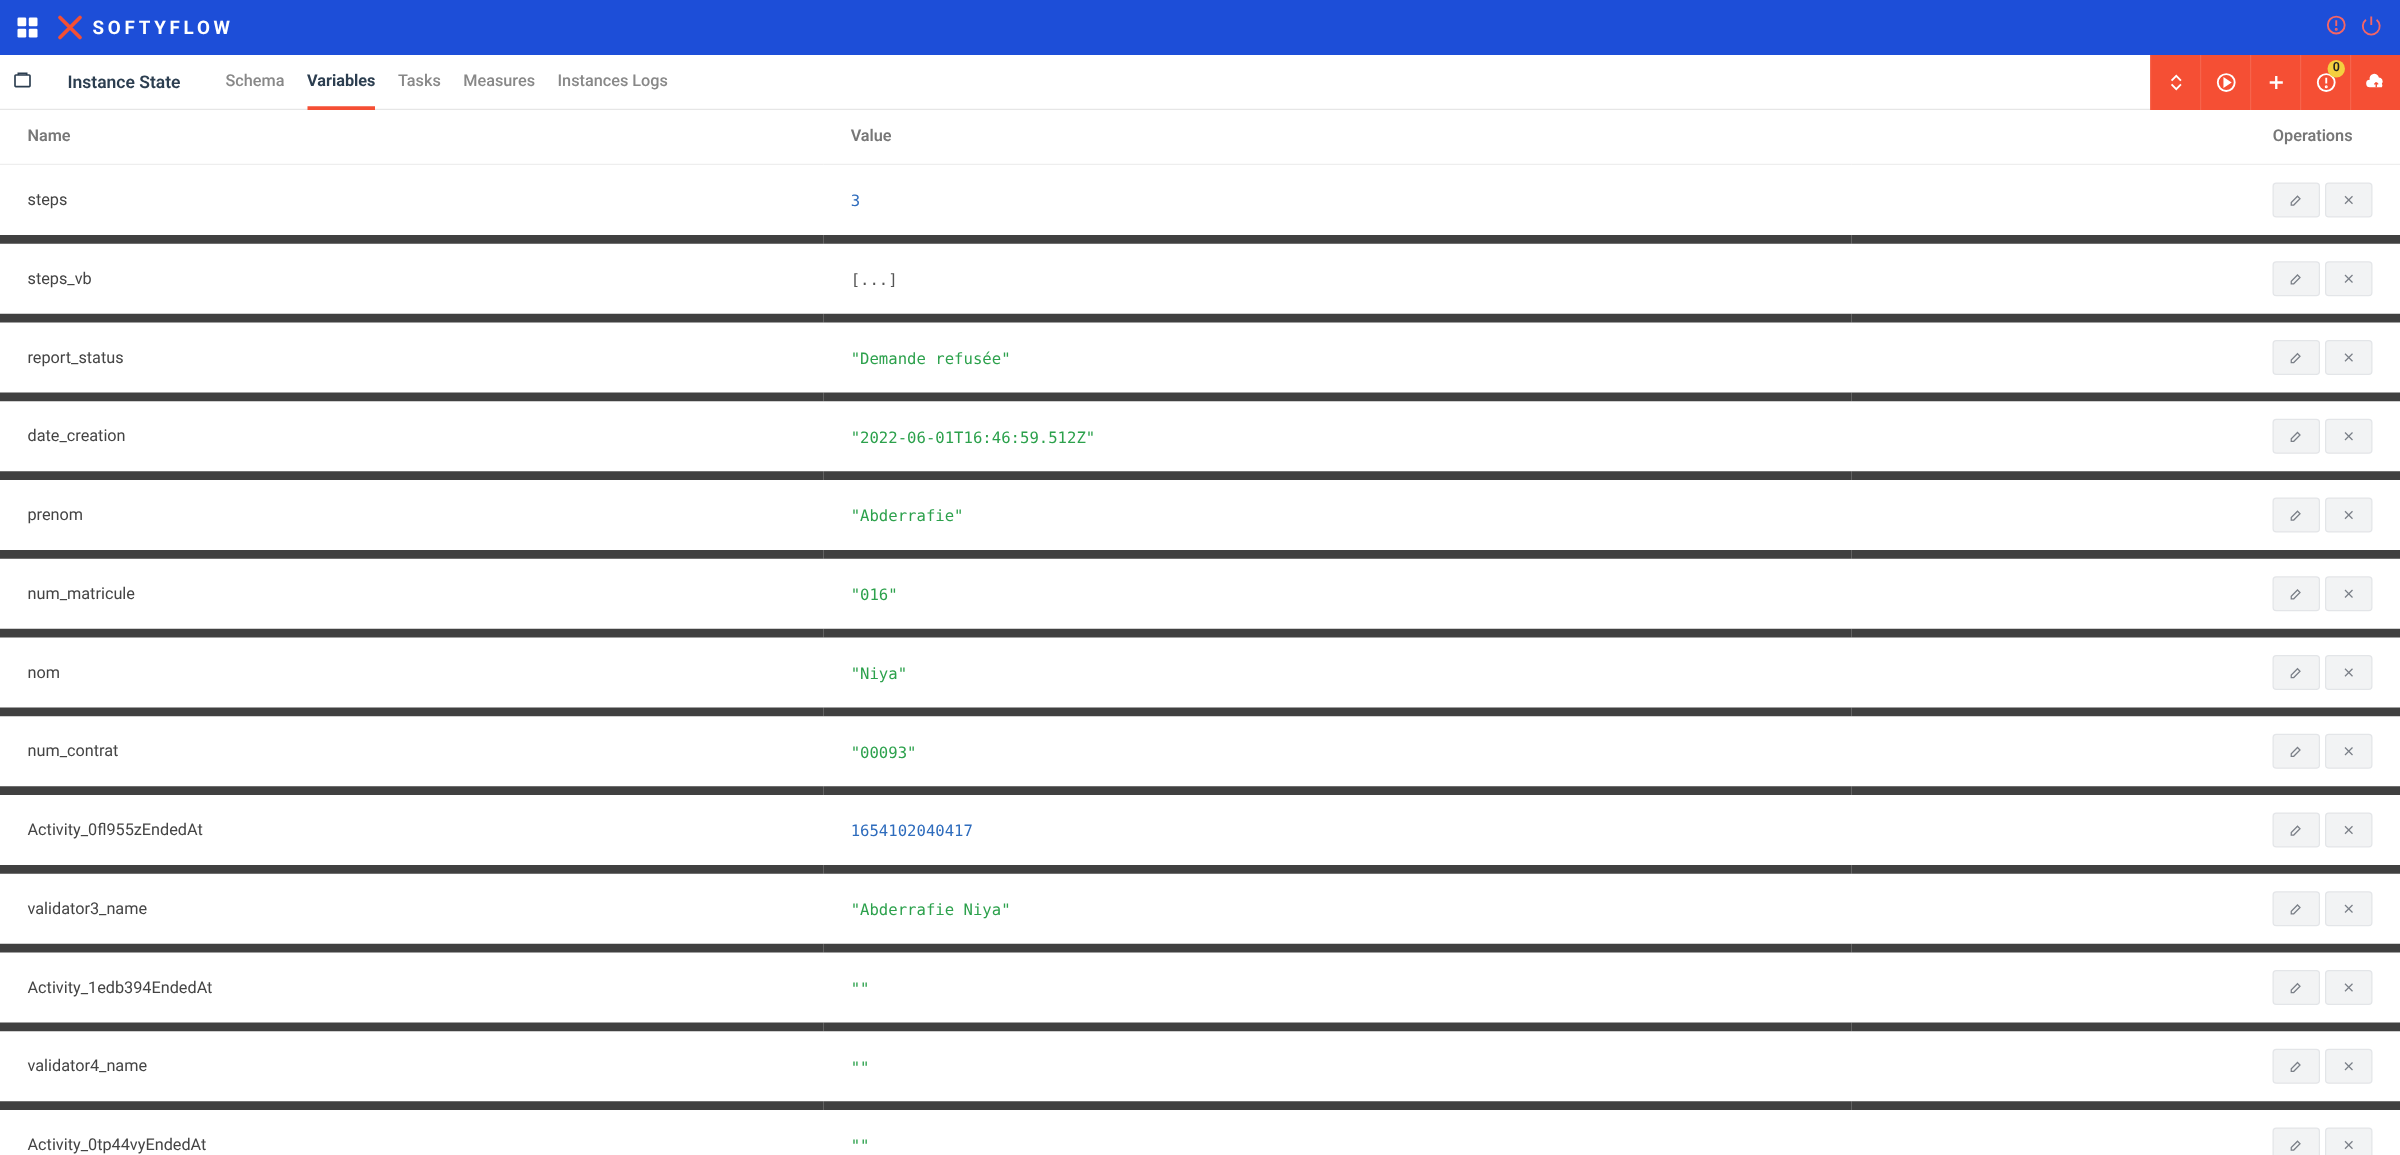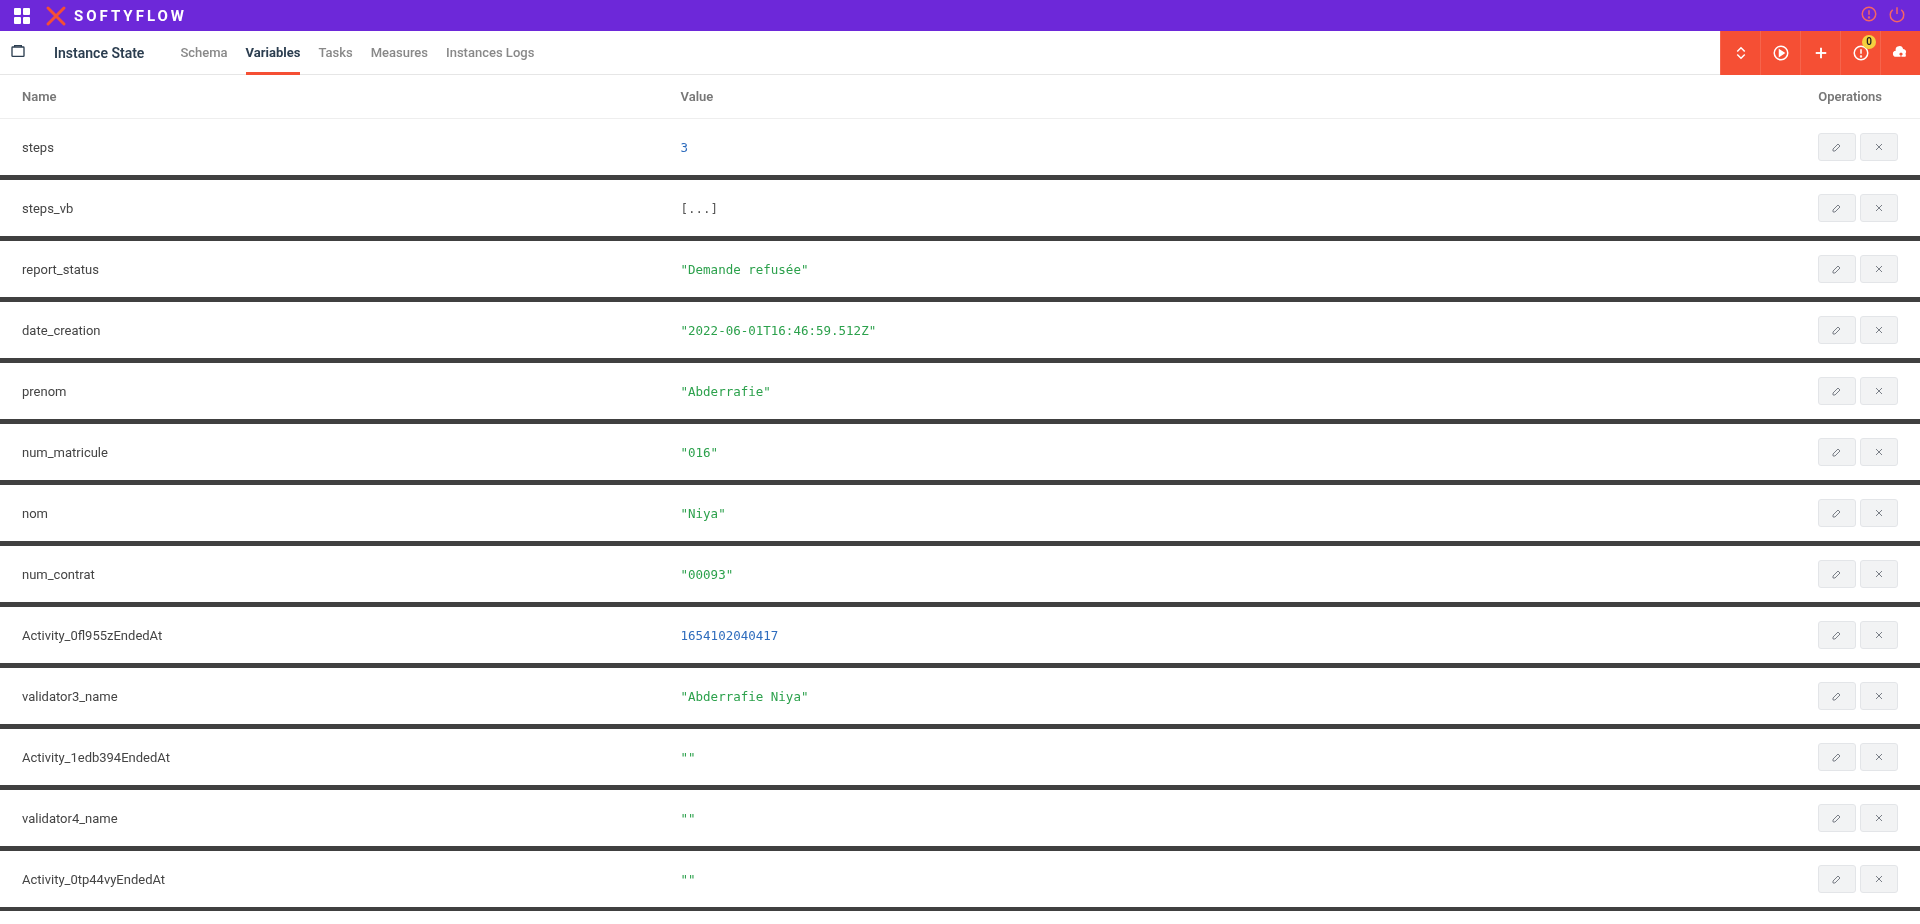--- a/index.html
+++ b/index.html
@@ -1,18 +1,18 @@
 <!DOCTYPE html>
 <html><head>
 <meta charset="utf-8">
 <style>
   * { box-sizing: border-box; margin: 0; padding: 0; }
   html, body { font-family: -apple-system, BlinkMacSystemFont, "Segoe UI", Roboto, Arial, sans-serif; font-size: 14px; color: #333; background: #fff; }
   
-  .topbar { background: #6d28d9; height: 31px; display: flex; align-items: center; padding: 0 14px; justify-content: space-between; }
+  .topbar { background: #1d4ed8; height: 44px; display: flex; align-items: center; padding: 0 14px; justify-content: space-between; }
   .topbar-left { display: flex; align-items: center; gap: 14px; }
   .grid-icon { width: 16px; height: 16px; display: grid; grid-template-columns: 1fr 1fr; grid-template-rows: 1fr 1fr; gap: 2px; }
   .grid-icon span { background: #fff; border-radius: 1px; }
   .logo { display: flex; align-items: center; gap: 6px; }
   .logo-x svg { width: 24px; height: 24px; display: block; }
   .logo-text { color: #fff; font-weight: 700; letter-spacing: 3px; font-size: 15px; }
   .topbar-right { display: flex; align-items: center; gap: 10px; }
   .topbar-right svg { width: 18px; height: 18px; }
   .topbar-right .icon-btn { color: #f56565; cursor: pointer; }
 
@@ -29,21 +29,21 @@
   .actionbar { display: flex; height: 44px; }
   .action-btn { background: #f54f34; color: #fff; width: 40px; display: flex; align-items: center; justify-content: center; border-left: 1px solid rgba(255,255,255,0.12); cursor: pointer; position: relative; }
   .action-btn svg { width: 18px; height: 18px; }
   .badge { position: absolute; top: 4px; right: 4px; background: #f4d03f; color: #222; font-size: 10px; border-radius: 8px; min-width: 14px; height: 14px; display: flex; align-items: center; justify-content: center; padding: 0 3px; font-weight: 600; }
 
   
   .content { height: calc(100vh - 88px); overflow-y: scroll; padding: 0; }
   table { width: 100%; border-collapse: collapse; }
   thead th { text-align: left; padding: 14px 22px; color: #777; font-weight: 600; font-size: 13px; border-bottom: 1px solid #eee; margin-left: 32px; }
   thead th.ops { text-align: right; padding-right: 38px; }
-  tbody td { padding: 14px 22px; border-bottom: 5px solid #404040; font-size: 13px; vertical-align: middle; }
+  tbody td { padding: 14px 22px; border-bottom: 7px solid #404040; font-size: 13px; vertical-align: middle; }
   tbody td.name-cell { color: #444; }
   tbody td.val-cell { font-family: Consolas, Menlo, monospace; font-size: 12.5px; }
   .val-number { color: #2e6cbd; }
   .val-string { color: #2ca14c; }
   .val-raw { color: #555; }
   tbody td.ops-cell { text-align: right; white-space: nowrap; padding-right: 22px; }
   .op-btn { display: inline-flex; align-items: center; justify-content: center; width: 38px; height: 28px; background: #f2f3f4; border: 1px solid #e3e5e8; border-radius: 3px; color: #7a7f87; cursor: pointer; margin-left: 4px; }
   .op-btn svg { width: 12px; height: 12px; }
 
   

